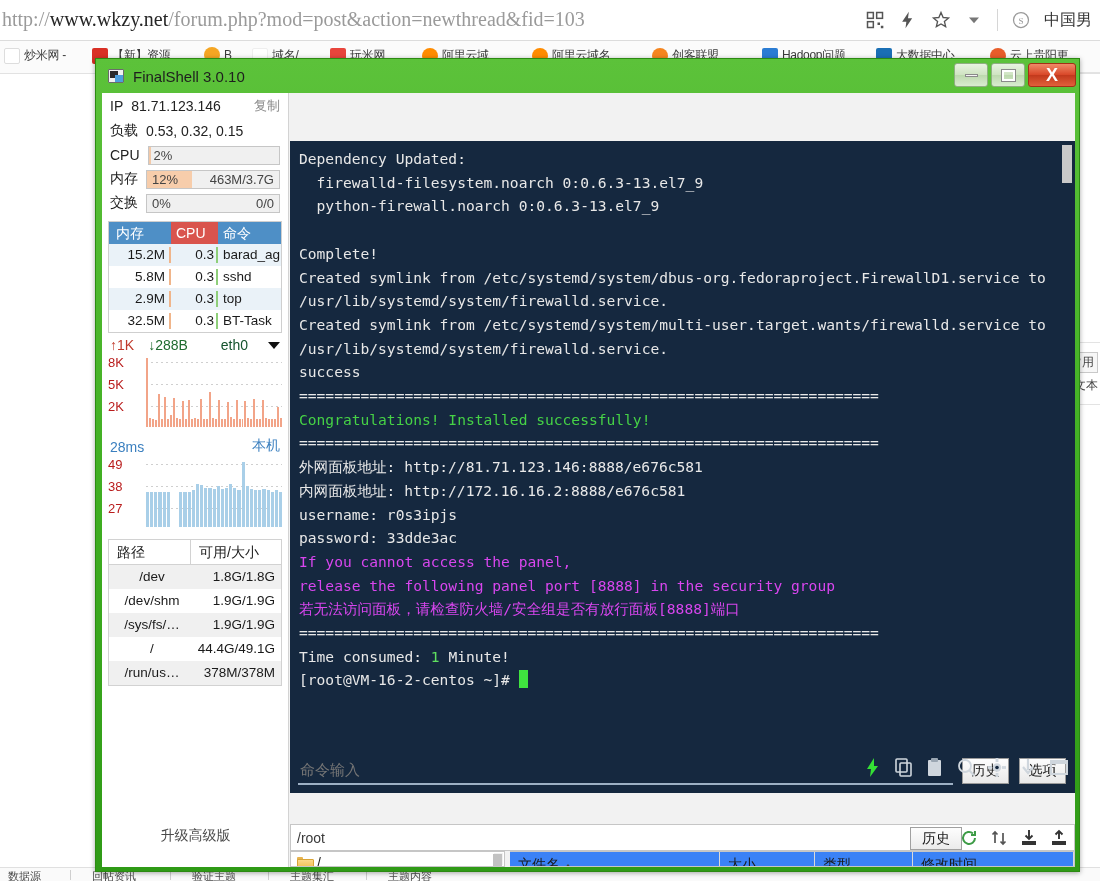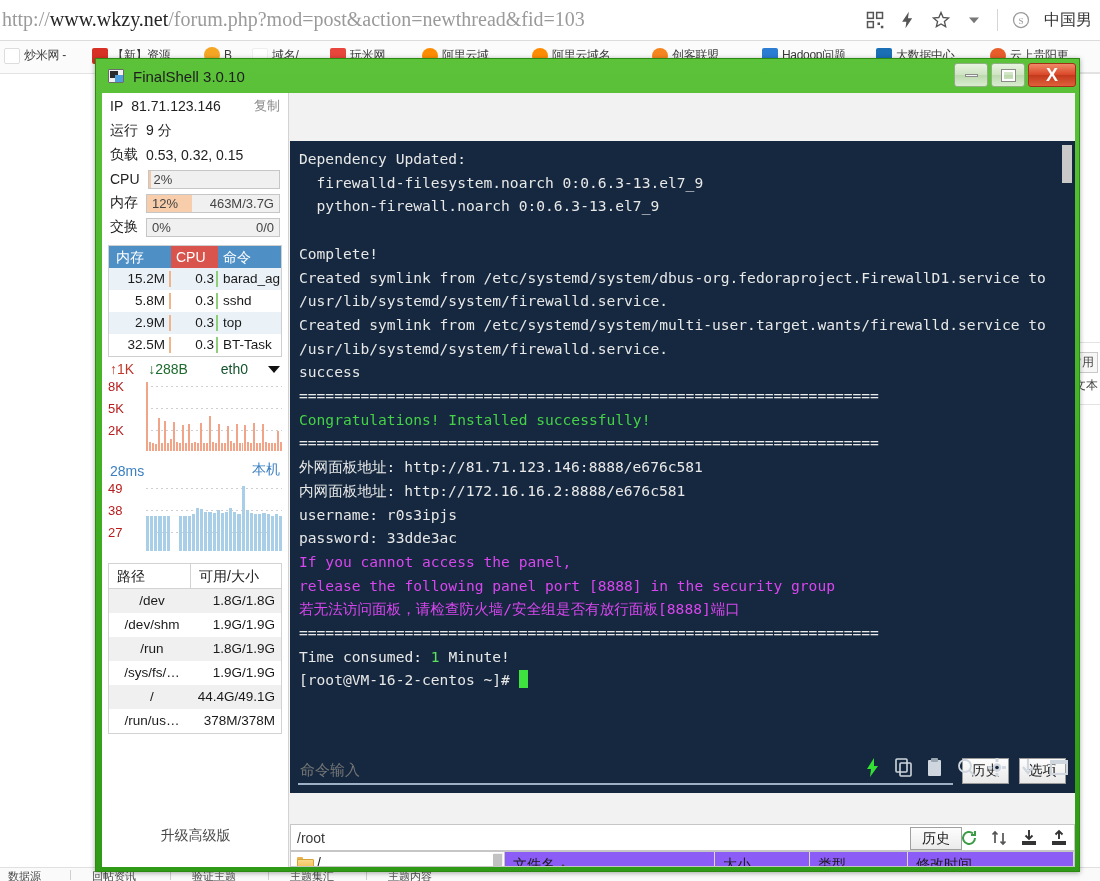--- a/index.html
+++ b/index.html
@@ -288,21 +288,21 @@
     background: linear-gradient(to bottom,#fdfdfd,#ebebeb); border: 1px solid #a0a0a0;
     font-size: 14px; display: flex; align-items: center; justify-content: center; color: #1a1a1a;
   }
   .fp-icons { position: absolute; right: 6px; top: 4px; display: flex; gap: 12px; align-items: center; }
   .fp-icons .fi { width: 18px; height: 18px; }
   .fp-main { position: absolute; left: 0; top: 58px; right: 0; bottom: 0; display: flex; }
   .fp-tree { width: 215px; background: #fff; border: 1px solid #c6c6c6; position: relative; overflow:hidden; }
   .tree-row { display: flex; align-items: center; gap: 5px; font-size: 14px; color: #1a1a1a; height: 22px; }
   .tree-scroll { position:absolute; right:1px; top:1px; width:9px; bottom:1px; background:#f0f0f0; }
   .tree-thumb { position:absolute; right:1px; top:1px; width:9px; height:13px; background:#c2c2c2; }
-  .fp-list { flex: 1; background: #8b5cf6; border: 1px solid #c6c6c6; border-left: none; overflow:hidden; }
+  .fp-list { flex: 1; background: #3b82f6; border: 1px solid #c6c6c6; border-left: none; margin-left: 5px; overflow:hidden; }
   .fl-head { display: flex; height: 24px; border-bottom: 1px solid #dadada; font-size: 14px; color: #1a1a1a; }
   .fl-head div { line-height: 24px; padding-left: 8px; border-right: 1px solid #dadada; }
   .folder-glyph {
     width: 15px; height: 12px; position: relative; display: inline-block; flex: none;
   }
   .folder-glyph::before {
     content:''; position:absolute; left:0; top:0; width:6px; height:3px;
     background:#e8b451; border-radius:1px 1px 0 0;
   }
   .folder-glyph::after {
@@ -438,24 +438,20 @@
   <div class="fs-body">
 
     <div class="sidebar">
 
       <div class="sb-row" style="height:26px">
         <span class="sb-label">IP</span>
         <span class="sb-val">81.71.123.146</span>
         <span class="sb-copy">复制</span>
       </div>
 
-      <div class="sb-row">
-        <span class="sb-label">运行</span>
-        <span class="sb-val">9 分</span>
-      </div>
 
       <div class="sb-row">
         <span class="sb-label">负载</span>
         <span class="sb-val">0.53, 0.32, 0.15</span>
       </div>
 
       <div class="sb-row">
         <span class="sb-label">CPU</span>
         <span class="meter">
           <i class="fill" style="width:2%;background:#f3c9a8"></i>
@@ -726,24 +722,20 @@
           <div class="d1">路径</div>
           <div class="d2">可用/大小</div>
         </div>
         <div class="disk-row">
             <div class="p">/dev</div>
             <div class="s">1.8G/1.8G</div>
           </div>
         <div class="disk-row">
             <div class="p">/dev/shm</div>
             <div class="s">1.9G/1.9G</div>
-          </div>
-        <div class="disk-row">
-            <div class="p">/run</div>
-            <div class="s">1.8G/1.9G</div>
           </div>
         <div class="disk-row">
             <div class="p">/sys/fs/…</div>
             <div class="s">1.9G/1.9G</div>
           </div>
         <div class="disk-row">
             <div class="p">/</div>
             <div class="s">44.4G/49.1G</div>
           </div>
         <div class="disk-row">

